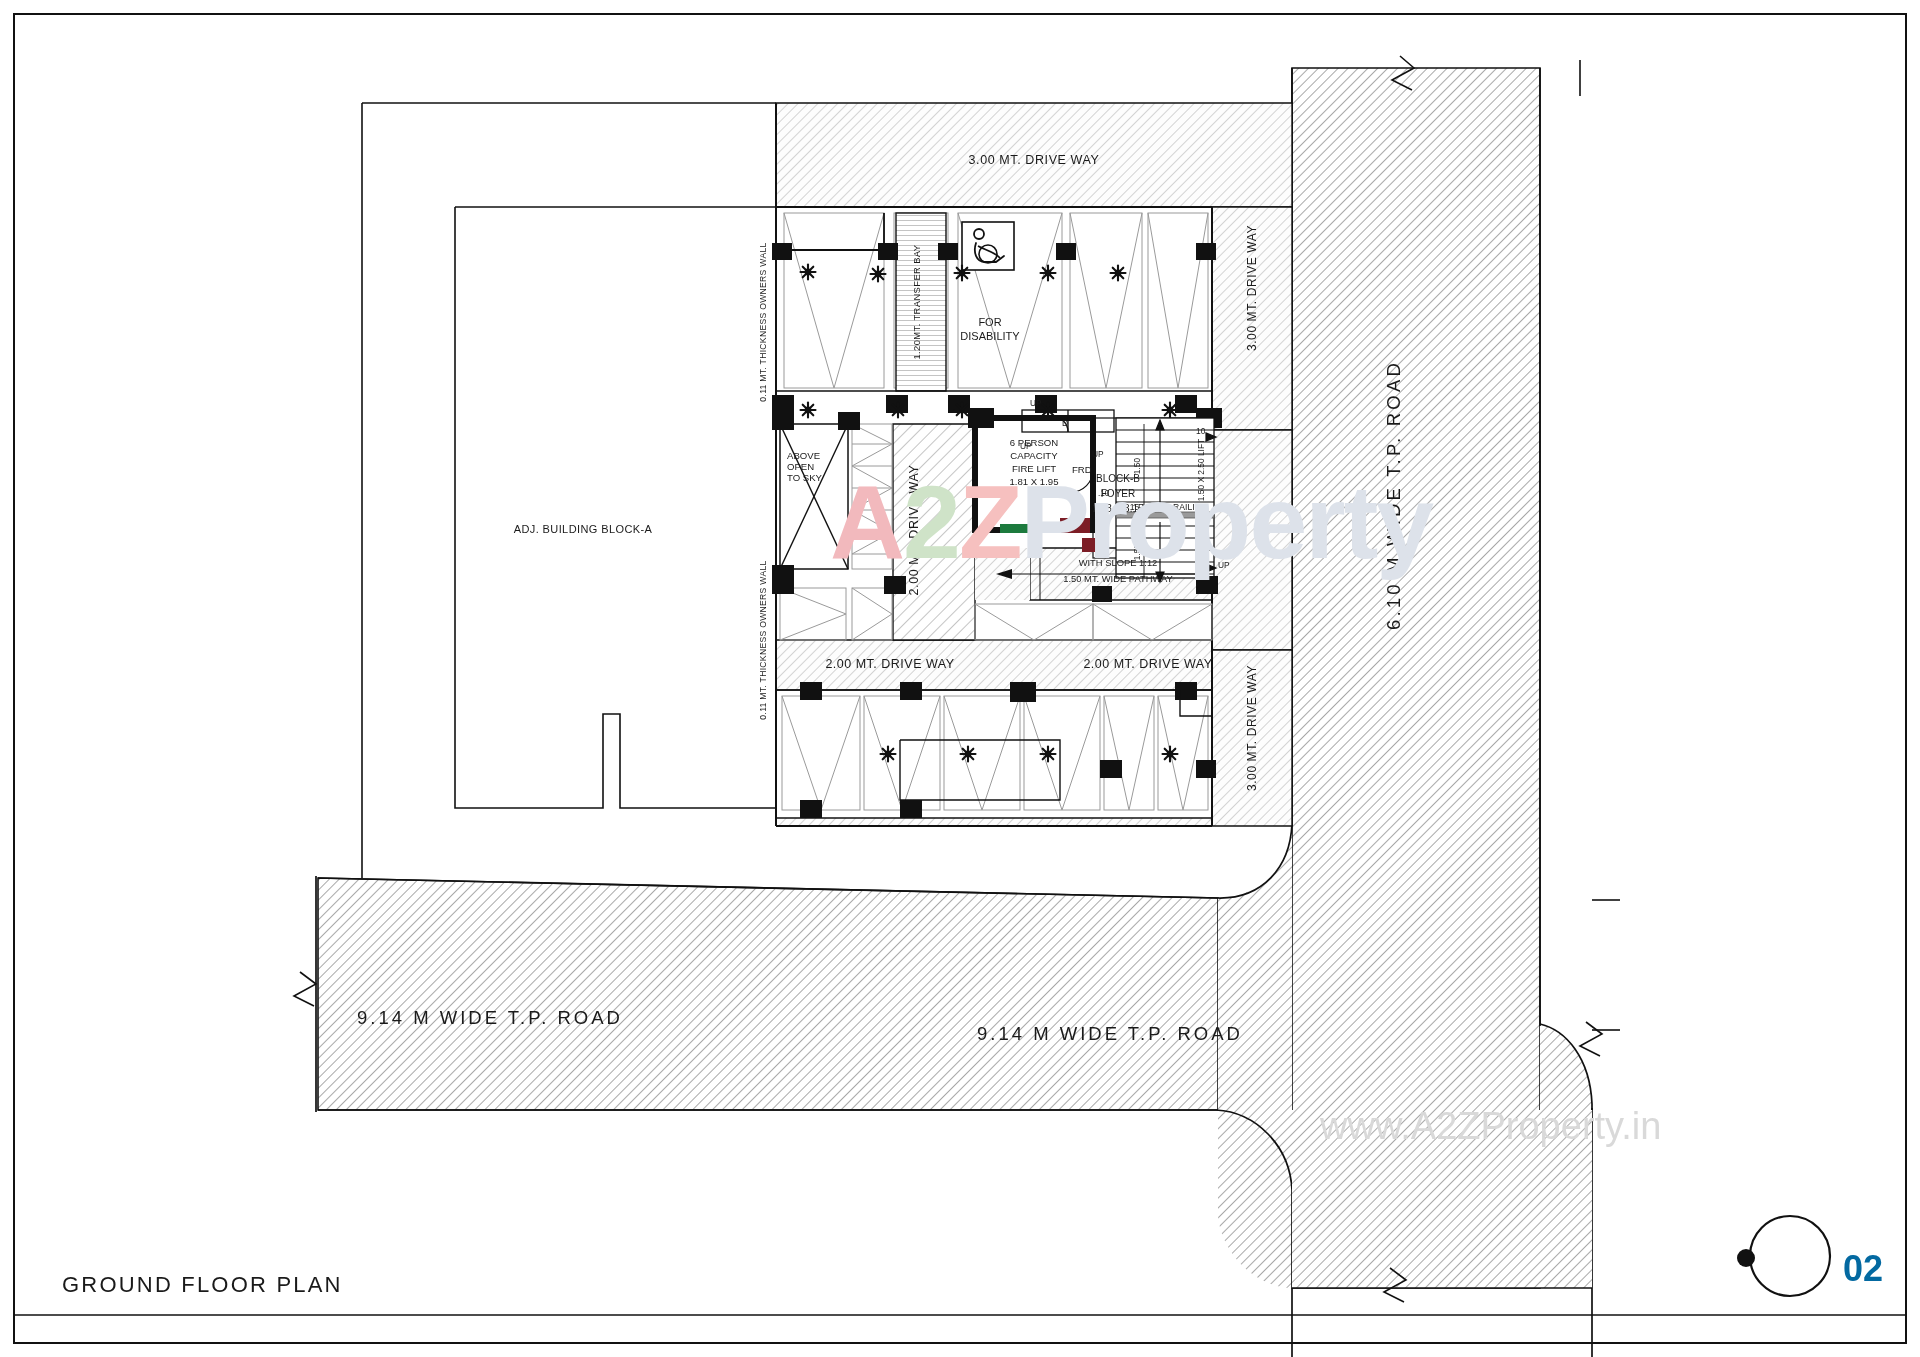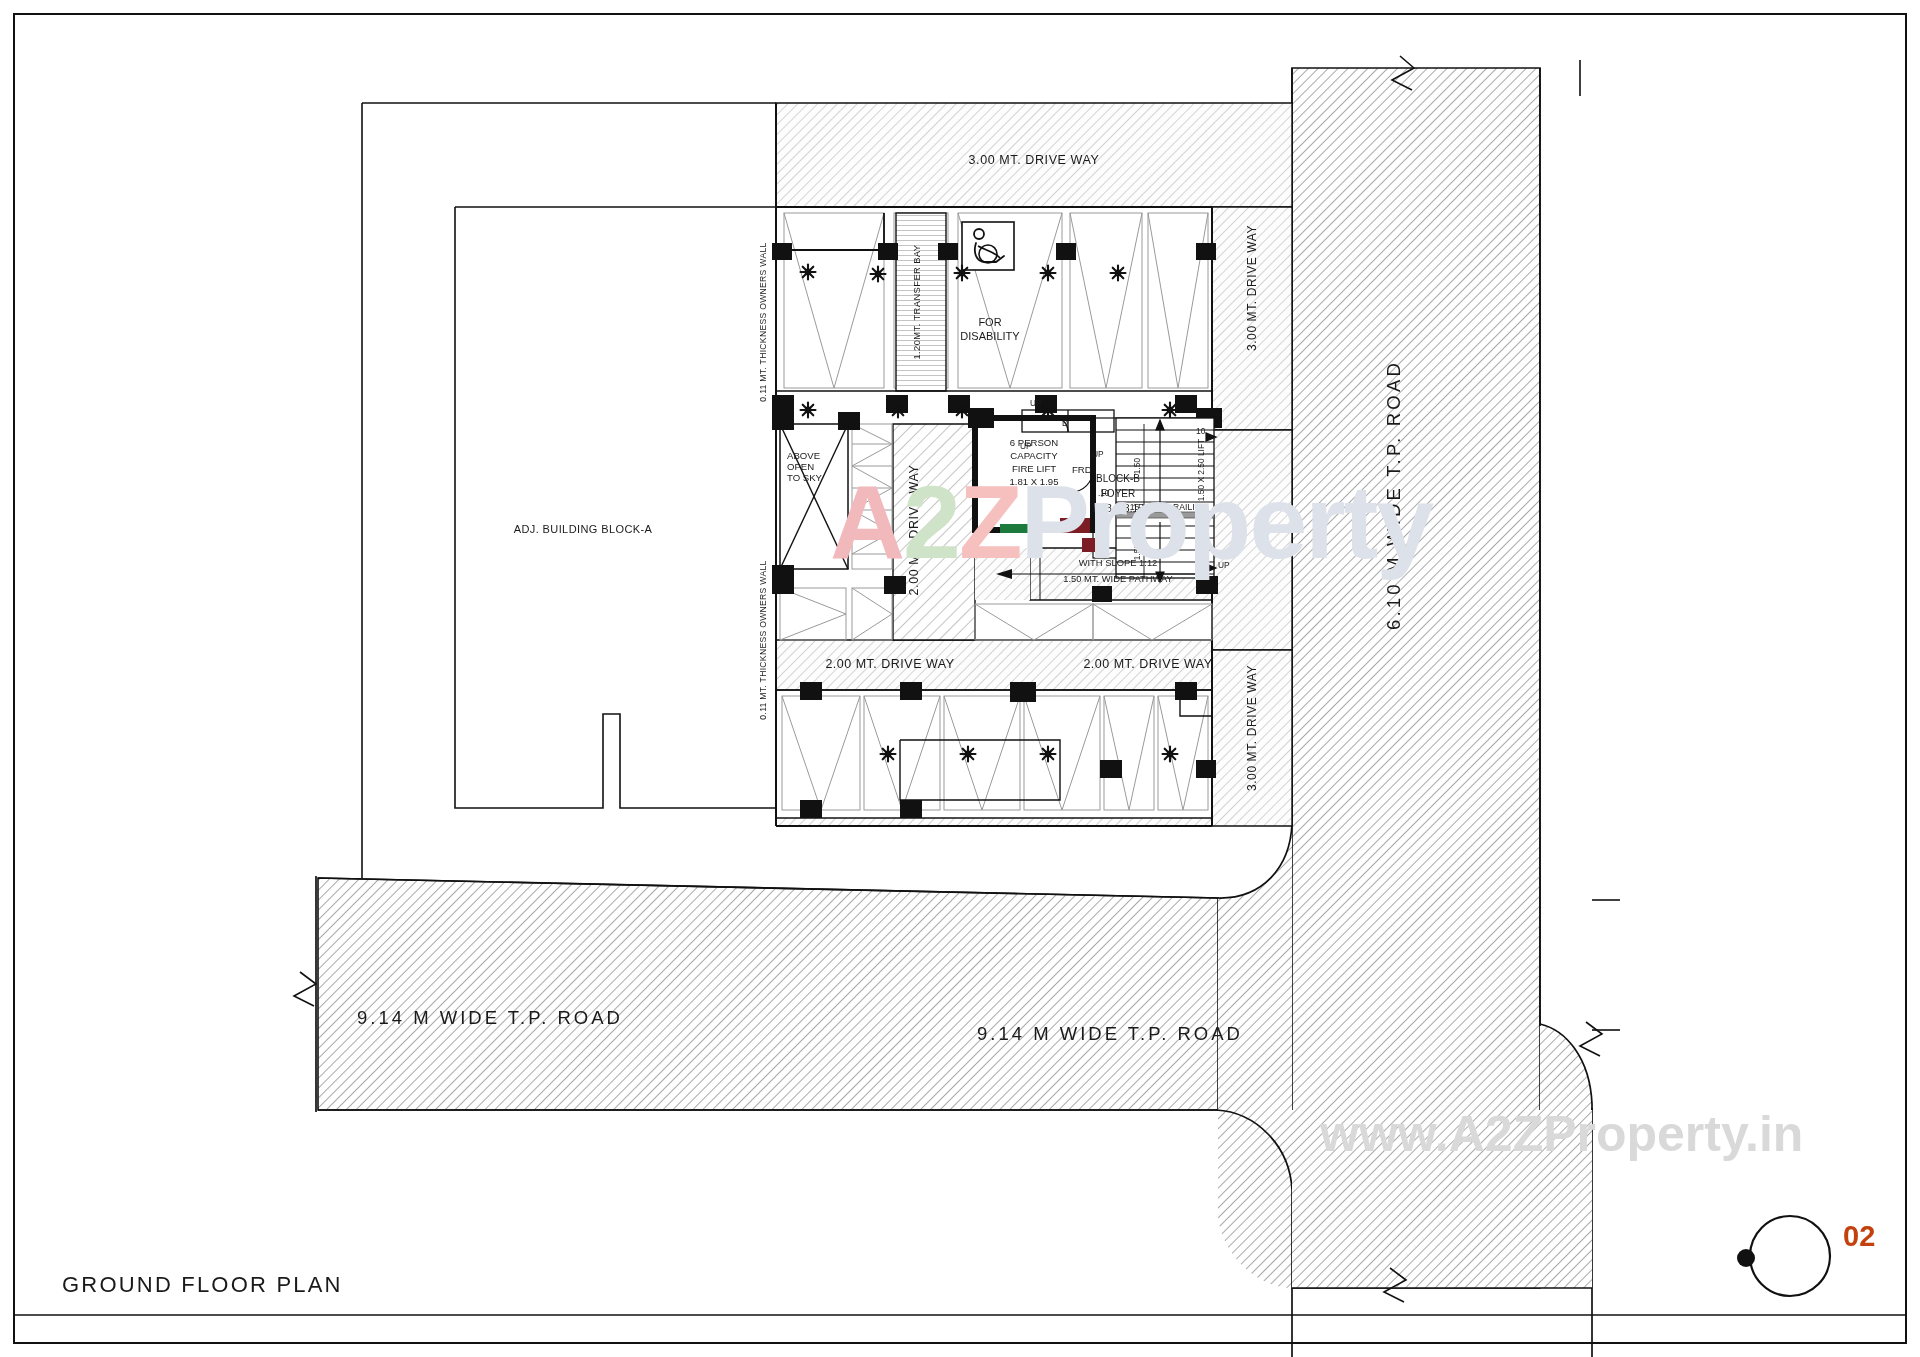--- a/index.html
+++ b/index.html
@@ -12,30 +12,30 @@
   #sheet svg{position:absolute;left:0;top:0;}
   .wm-a2z{
     position:absolute;left:830px;top:468px;width:620px;height:110px;
     font-family:"Liberation Sans",sans-serif;font-weight:bold;font-size:104px;
     letter-spacing:-2px;line-height:108px;white-space:nowrap;pointer-events:none;
     user-select:none;
   }
   .wm-a2z span{display:inline-block;}
   .wm-url{
     position:absolute;left:1320px;top:1105px;
-    font-family:"Liberation Sans",sans-serif;font-size:50px;font-weight:bold;
+    font-family:"Liberation Sans",sans-serif;font-size:38px;font-weight:normal;
     color:#d9d9d9;white-space:nowrap;pointer-events:none;user-select:none;
   }
   .title-main{
     position:absolute;left:62px;top:1272px;
     font-size:22px;letter-spacing:2.2px;color:#1a1a1a;white-space:nowrap;
   }
   .page-num{
-    position:absolute;left:1843px;top:1220px;
-    font-size:29px;font-weight:bold;color:#c2410c;white-space:nowrap;
+    position:absolute;left:1843px;top:1248px;
+    font-size:36px;font-weight:bold;color:#0369a1;white-space:nowrap;
   }
 </style>
 </head>
 <body>
 
 <div id="sheet">
 
   <svg width="1920" height="1357" viewBox="0 0 1920 1357" xmlns="http://www.w3.org/2000/svg">
     <defs>
 

